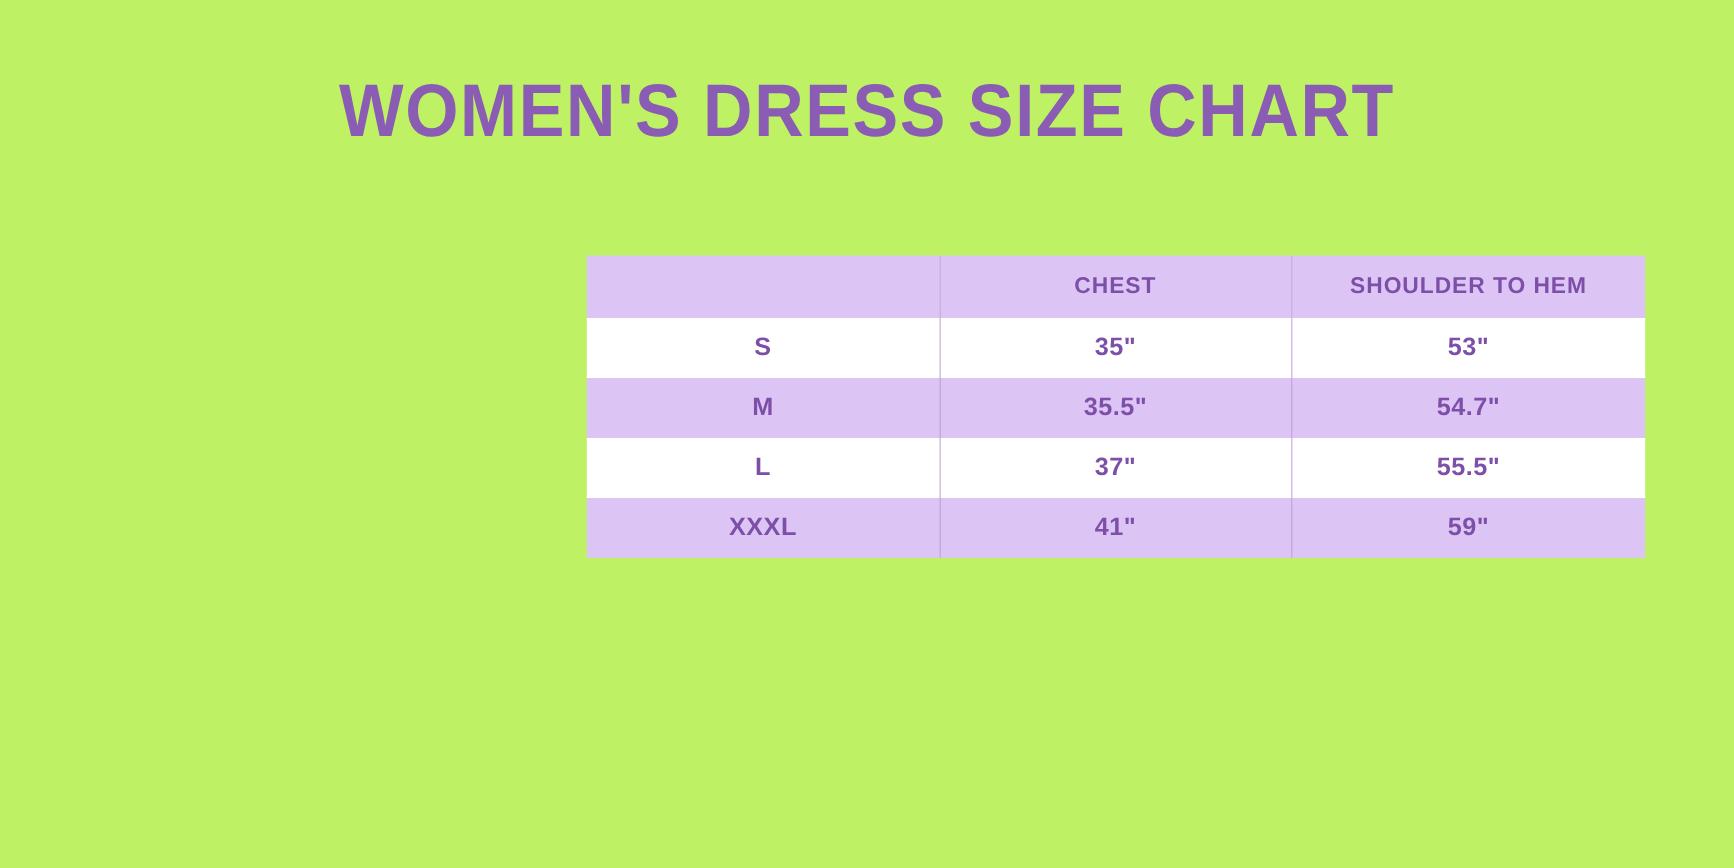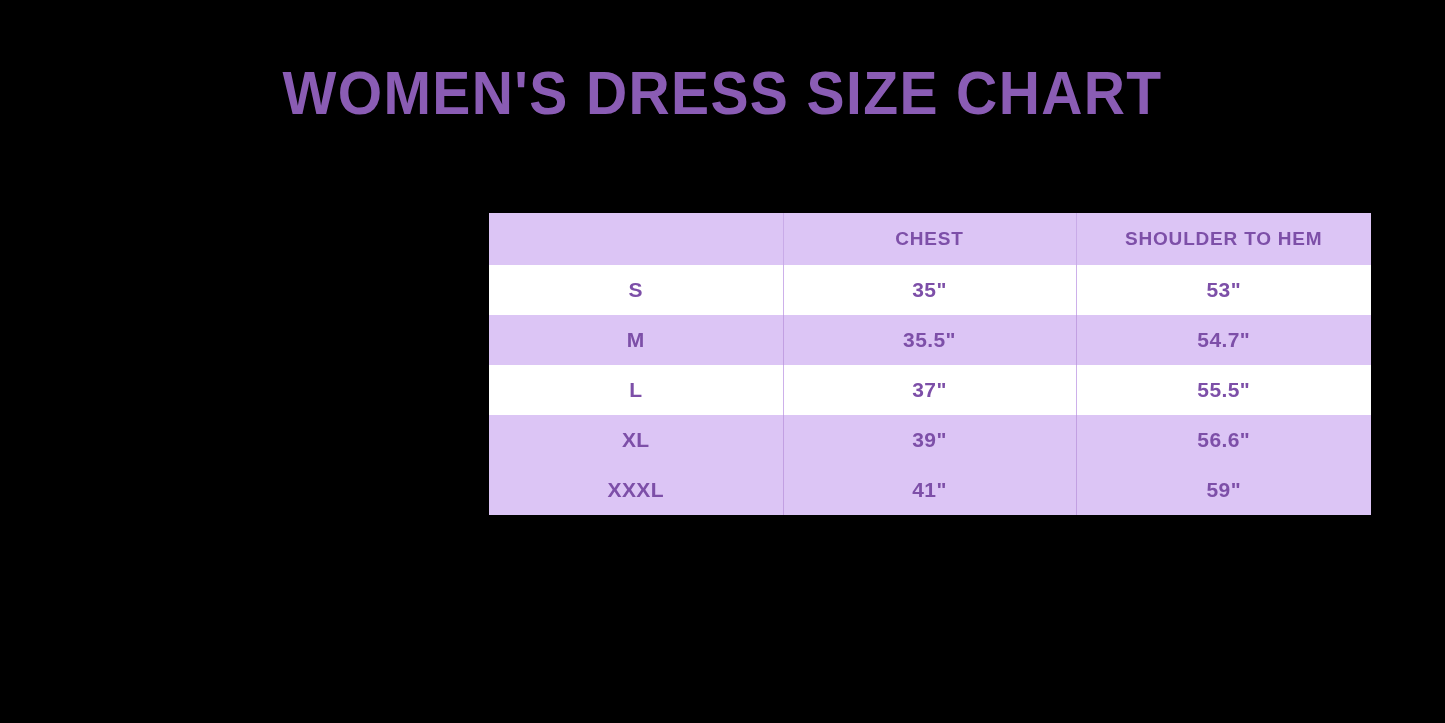--- a/index.html
+++ b/index.html
@@ -11,21 +11,21 @@
     width: 1445px;
     height: 723px;
     font-family: "Liberation Sans", sans-serif;
     overflow: hidden;
     position: relative;
   }
 
   .page {
     position: absolute;
     inset: 0;
-    background: #000000;
+    background: #bef264;
   }
 
   
   .title {
     position: absolute;
     left: 0;
     right: 0;
     top: 55px;
     text-align: center;
     font-family: "Liberation Sans", sans-serif;
@@ -136,25 +136,20 @@
           <td>M</td>
           <td class="col-div">35.5"</td>
           <td class="col-div">54.7"</td>
         </tr>
         <tr class="row-odd">
           <td>L</td>
           <td class="col-div">37"</td>
           <td class="col-div">55.5"</td>
         </tr>
         <tr class="row-even">
-          <td>XL</td>
-          <td class="col-div">39"</td>
-          <td class="col-div">56.6"</td>
-        </tr>
-        <tr class="row-even">
           <td>XXXL</td>
           <td class="col-div">41"</td>
           <td class="col-div">59"</td>
         </tr>
       </tbody>
     </table>
   </div>
 
 </div>
 

